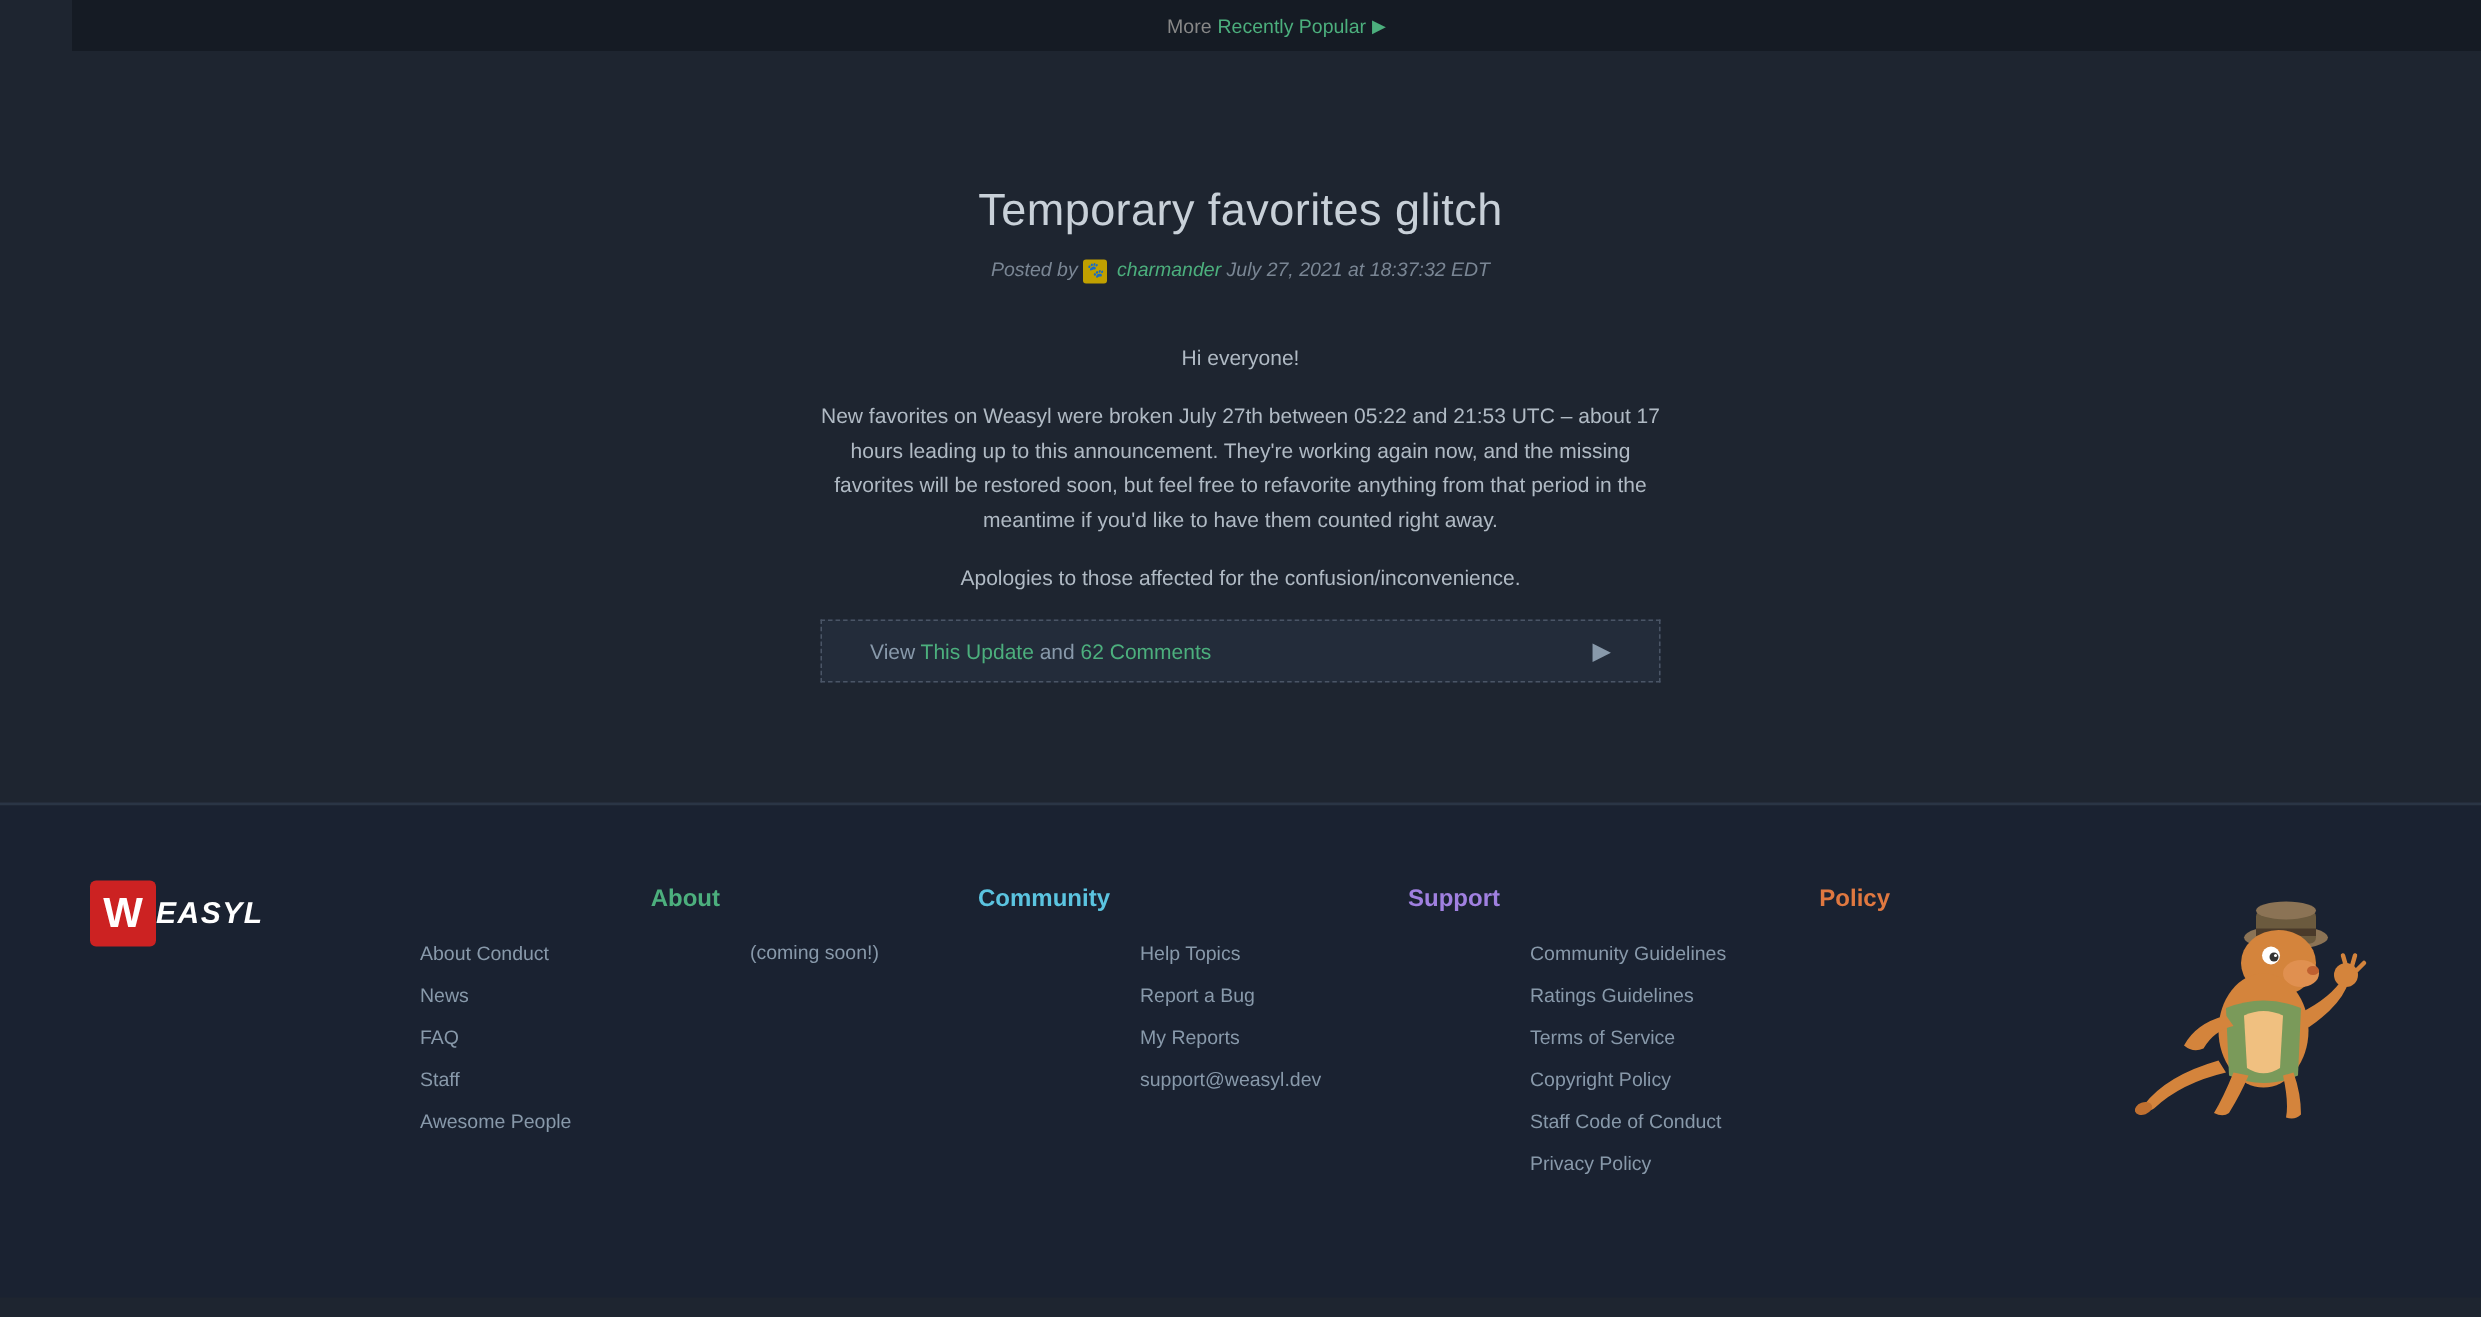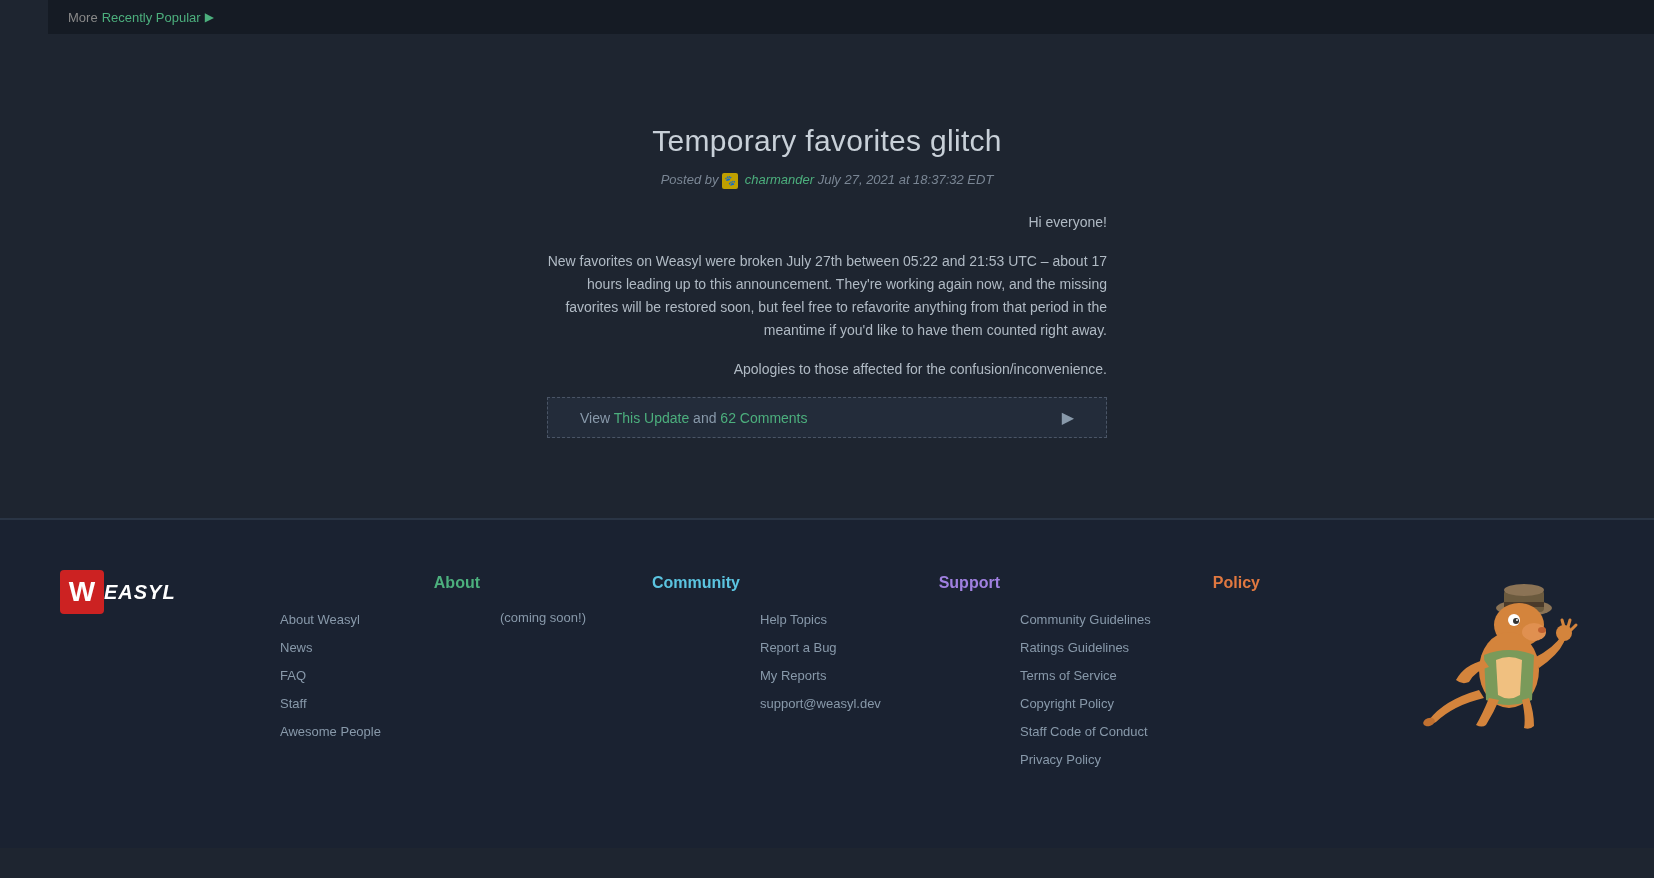--- a/index.html
+++ b/index.html
@@ -9,21 +9,21 @@
       color: #c8d0d8;
       min-height: 100vh;
     }
 
     
     .top-bar {
       background-color: #151b24;
       height: 34px;
       display: flex;
       align-items: center;
-      justify-content: flex-start;
+      justify-content: center;
       padding: 16px 20px;
       margin-left: 48px;
     }
     .top-bar-link {
       font-size: 13px;
       color: #888;
       text-decoration: none;
       display: flex;
       align-items: center;
       gap: 4px;
@@ -71,41 +71,41 @@
     .post-title {
       font-size: 30px;
       font-weight: 300;
       color: #c8d0d8;
       margin-bottom: 14px;
       letter-spacing: 0.3px;
     }
     .post-meta {
       font-size: 13px;
       color: #7a8694;
-      margin-bottom: 22px;
+      margin-bottom: 38px;
       font-style: italic;
     }
     .post-meta .author-link {
       color: #4caf7d;
       text-decoration: none;
     }
     .post-meta .author-icon {
       display: inline-block;
       width: 16px;
       height: 16px;
       background: #c0a000;
       border-radius: 2px;
       vertical-align: middle;
       margin-right: 3px;
       font-size: 10px;
       text-align: center;
       line-height: 16px;
     }
     .post-body {
-      text-align: right;
+      text-align: center;
       max-width: 560px;
       margin: 0 auto;
       font-size: 14px;
       line-height: 1.65;
       color: #b0bac4;
     }
     .post-body p {
       margin-bottom: 16px;
     }
 
@@ -286,21 +286,21 @@
     <div>
       <div class="footer-logo">
         <span class="logo-w">W</span>
         <span class="logo-text">EASYL</span>
       </div>
     </div>
 
     <div>
       <div class="footer-col-title about">About</div>
       <ul class="footer-col-links">
-        <li><a href="#">About Weasyl</a></li>
+        <li><a href="#">About Conduct</a></li>
         <li><a href="#">News</a></li>
         <li><a href="#">FAQ</a></li>
         <li><a href="#">Staff</a></li>
         <li><a href="#">Awesome People</a></li>
       </ul>
     </div>
 
     <div>
       <div class="footer-col-title community">Community</div>
       <p class="footer-coming-soon">(coming soon!)</p>

